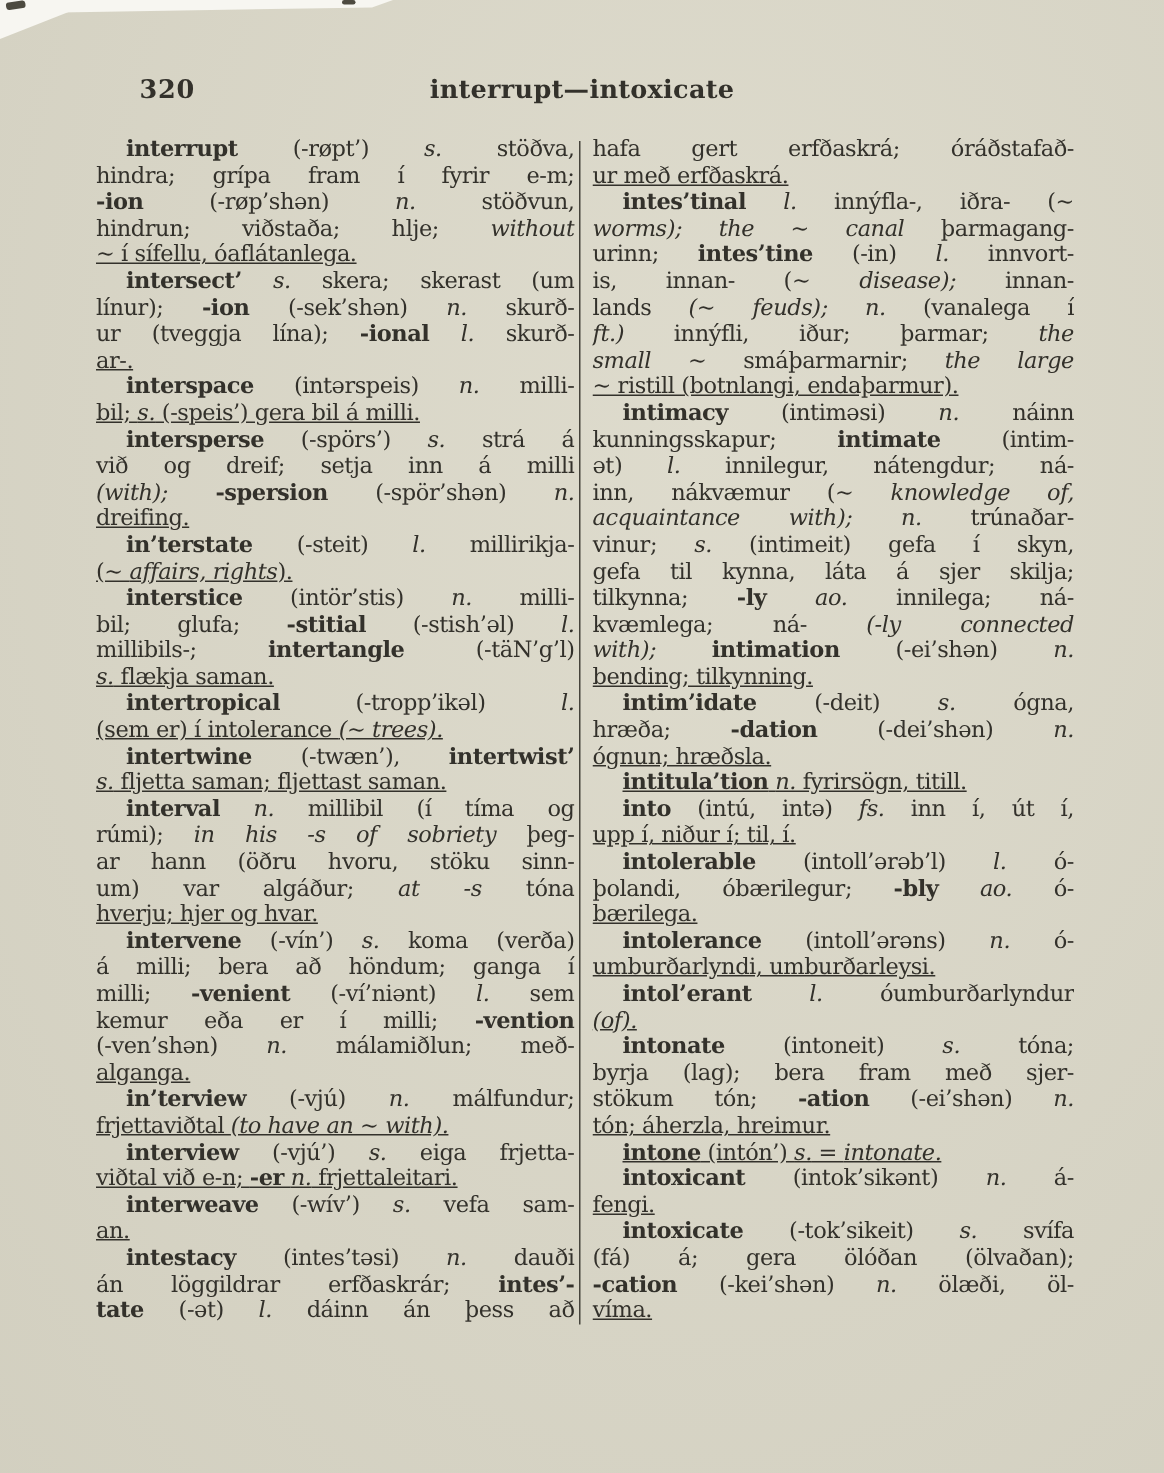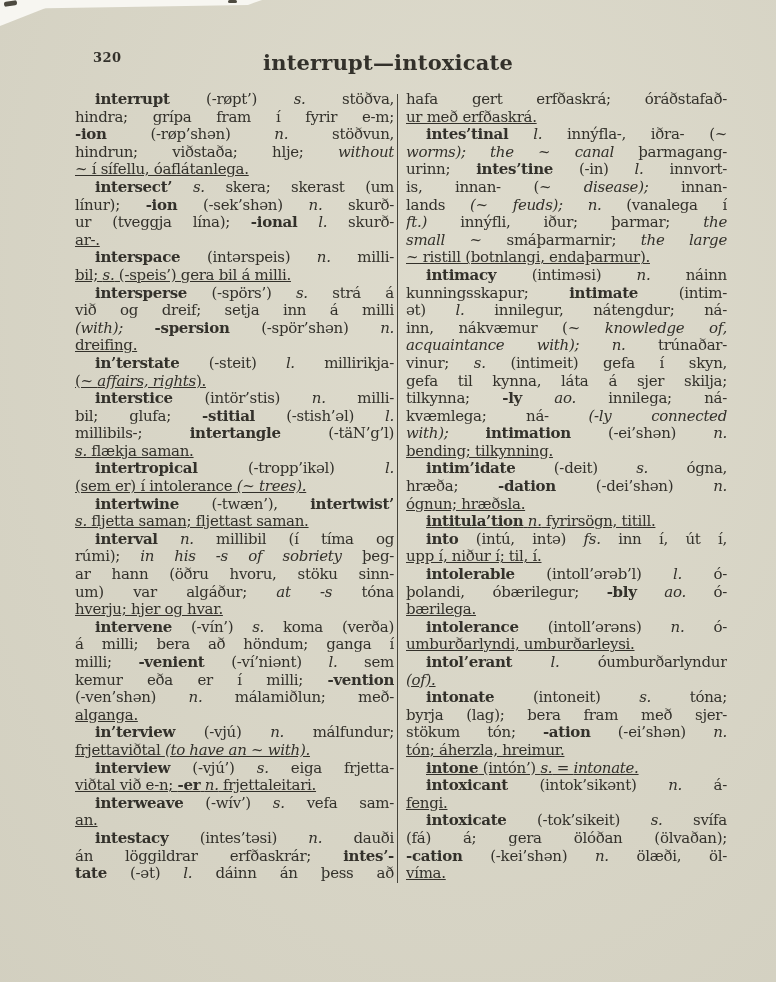--- a/index.html
+++ b/index.html
@@ -33,30 +33,30 @@
     background:#f7f6f1;
     clip-path:polygon(0 0,100% 0,0 100%);
   }
   .speck{position:absolute;background:#4d4a40;border-radius:2px;}
   .speck.s1{top:1px;left:4px;width:13px;height:5px;transform:rotate(-8deg);}
   .speck.s2{top:0;left:228px;width:9px;height:3px;}
 
   .running-header{position:absolute;top:50px;left:0;width:776px;height:22px;}
   .page-number{
     position:absolute;left:93px;top:0;
-    font-size:13px;font-weight:bold;letter-spacing:.5px;
+    font-size:17px;font-weight:bold;letter-spacing:.5px;
   }
   .running-head{
     position:absolute;left:50%;transform:translateX(-50%);top:0;
-    font-size:21px;font-weight:bold;letter-spacing:.2px;
+    font-size:17px;font-weight:bold;letter-spacing:.2px;
   }
 
   .text-block{
     position:absolute;top:91px;left:64px;
-    display:flex;flex-direction:row;align-items:flex-start;margin-left:11px;
+    display:flex;flex-direction:row;align-items:flex-start;
   }
   .column{font-size:15px;letter-spacing:-0.3px;}
   .column.left{width:319px;}
   .column.right{width:321px;margin-left:8px;}
   .divider{
     width:1.5px;height:789px;
     margin-left:2.5px;margin-top:3px;
     background:var(--divider);
   }
   .line{

